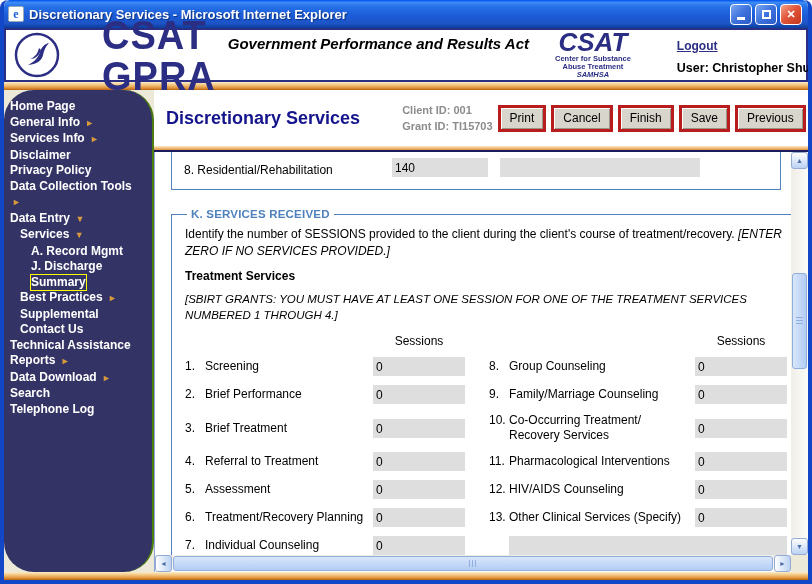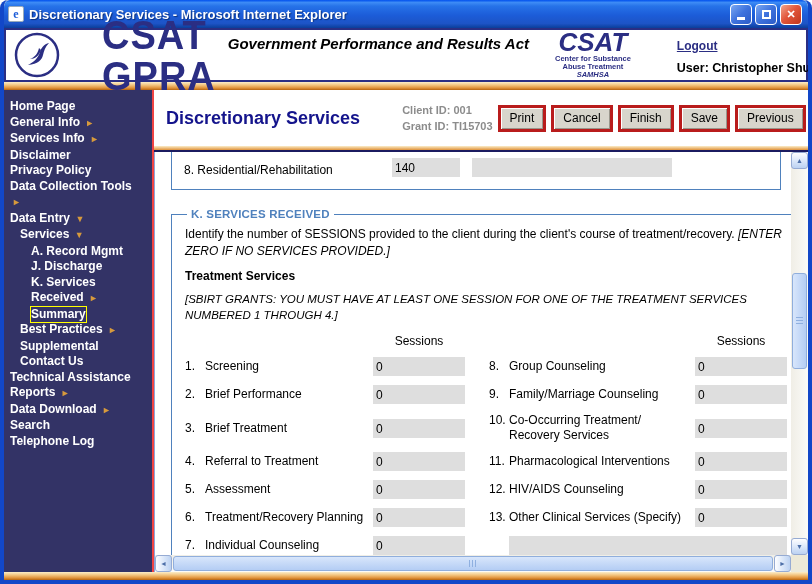--- a/index.html
+++ b/index.html
@@ -48,21 +48,21 @@
   .csat-logo .samhsa { font-size:7.5px; font-weight:bold; font-style:italic; }
   .userbox { margin-left:18px; flex:1; text-align:left; padding-left:28px; }
   .logout { color:#2B2E83; font-weight:bold; font-size:12px; text-decoration:underline; display:inline-block; margin-bottom:8px; cursor:pointer; }
   .username { color:#000; font-weight:bold; font-size:12.5px; white-space:nowrap; }
   .gold-strip { height:8px; flex:0 0 8px;
     background:linear-gradient(180deg,#FBEDC9 0%,#F2C27B 40%,#E0923A 75%,#B5650F 100%); }
   
   .body { flex:1; display:flex; min-height:0; }
   .sidebar {
     width:150px; flex:0 0 150px; background:#333366; color:#fff; padding:9px 20px 0 6px;
-    border-right:2px solid #ef4444; overflow:hidden;
+    border-right:2px solid #4d7c0f; overflow:hidden;border-radius:30px;
   }
   .nav-item { font-weight:bold; font-size:12px; line-height:15.5px; cursor:pointer; }
   .nav-item .arrow { color:#D79A3C; font-size:9px; margin-left:2px; }
   .ind1 { padding-left:10px; } .ind2 { padding-left:21px; }
   .nav-item.selected > .sel { outline:1px solid #FFFF00; outline-offset:0px; display:inline-block; }
   .main { flex:1; background:#fff; display:flex; flex-direction:column; min-width:0; position:relative; }
   
   .page-head { height:56px; flex:0 0 56px; display:flex; align-items:center; padding:0 28px 0 12px; background:#fff; }
   .page-title { color:#14148C; font-weight:bold; font-size:18px; white-space:nowrap; }
   .ids { margin-left:42px; color:#8C8C8C; font-weight:bold; font-size:11px; line-height:1.5; white-space:nowrap; }
@@ -78,21 +78,21 @@
   .frame { flex:1; position:relative; border-left:1px solid #8FA6D8; min-height:0; }
   .viewport { position:absolute; left:0; top:0; right:17px; bottom:17px; overflow:hidden; background:#fff; }
   .content { padding:0 6px 0 14px; }
   .fieldset-cut {
     border:1px solid #4F81BD; border-top:0; margin:0 4px 18px 2px;
     padding:6px 12px 12px; display:flex; align-items:flex-end;
   }
   .fieldset-cut .lblrow { font-size:12px; width:208px; }
   .fld { background:#DEDEDE; border:0; height:19px; font-size:12px; padding:1px 0 0 3px; color:#000;
          font-family:"Liberation Sans",sans-serif; }
-  .fld.num { width:68px; }
+  .fld.num { width:96px; }
   .fld.long { width:200px; margin-left:12px; }
   fieldset.sect { border:1px solid #4F81BD; margin:0 4px 0 2px; padding:2px 13px 14px; }
   fieldset.sect legend { color:#4F81BD; font-weight:bold; font-size:11.5px; padding:0 4px; margin-left:2px; letter-spacing:0.2px; }
   .intro { font-size:12px; line-height:1.45; margin:4px 0 8px; }
   .it { font-style:italic; }
   .subhead { font-size:12px; font-weight:bold; margin:0 0 8px; }
   .sbirt { font-size:11.5px; font-style:italic; margin:0 0 10px; line-height:1.45; }
   .k-grid { display:grid; grid-template-columns:188px 92px 24px 206px 92px; row-gap:9px; align-items:center; }
   .sess-h { text-align:center; font-size:12px; }
   .pair { display:flex; font-size:12px; line-height:1.25; }
@@ -171,21 +171,20 @@
       <div class="nav-item"><span>Home Page</span></div>
       <div class="nav-item"><span>General Info</span> <span class="arrow">►</span></div>
       <div class="nav-item"><span>Services Info</span> <span class="arrow">►</span></div>
       <div class="nav-item"><span>Disclaimer</span></div>
       <div class="nav-item"><span>Privacy Policy</span></div>
       <div class="nav-item"><span>Data Collection Tools</span> <span class="arrow">►</span></div>
       <div class="nav-item"><span>Data Entry</span> <span class="arrow">▼</span></div>
       <div class="nav-item ind1"><span>Services</span> <span class="arrow">▼</span></div>
       <div class="nav-item ind2"><span>A. Record Mgmt</span></div>
       <div class="nav-item ind2"><span>J. Discharge</span></div>
-      <div class="nav-item ind2"><span>K. Services Received</span> <span class="arrow">►</span></div>
       <div class="nav-item ind2 selected"><span class="sel">Summary</span></div>
       <div class="nav-item ind1"><span>Best Practices</span> <span class="arrow">►</span></div>
       <div class="nav-item ind1"><span>Supplemental</span></div>
       <div class="nav-item ind1"><span>Contact Us</span></div>
       <div class="nav-item"><span>Technical Assistance</span></div>
       <div class="nav-item"><span>Reports</span> <span class="arrow">►</span></div>
       <div class="nav-item"><span>Data Download</span> <span class="arrow">►</span></div>
       <div class="nav-item"><span>Search</span></div>
       <div class="nav-item"><span>Telephone Log</span></div>
     </div>

